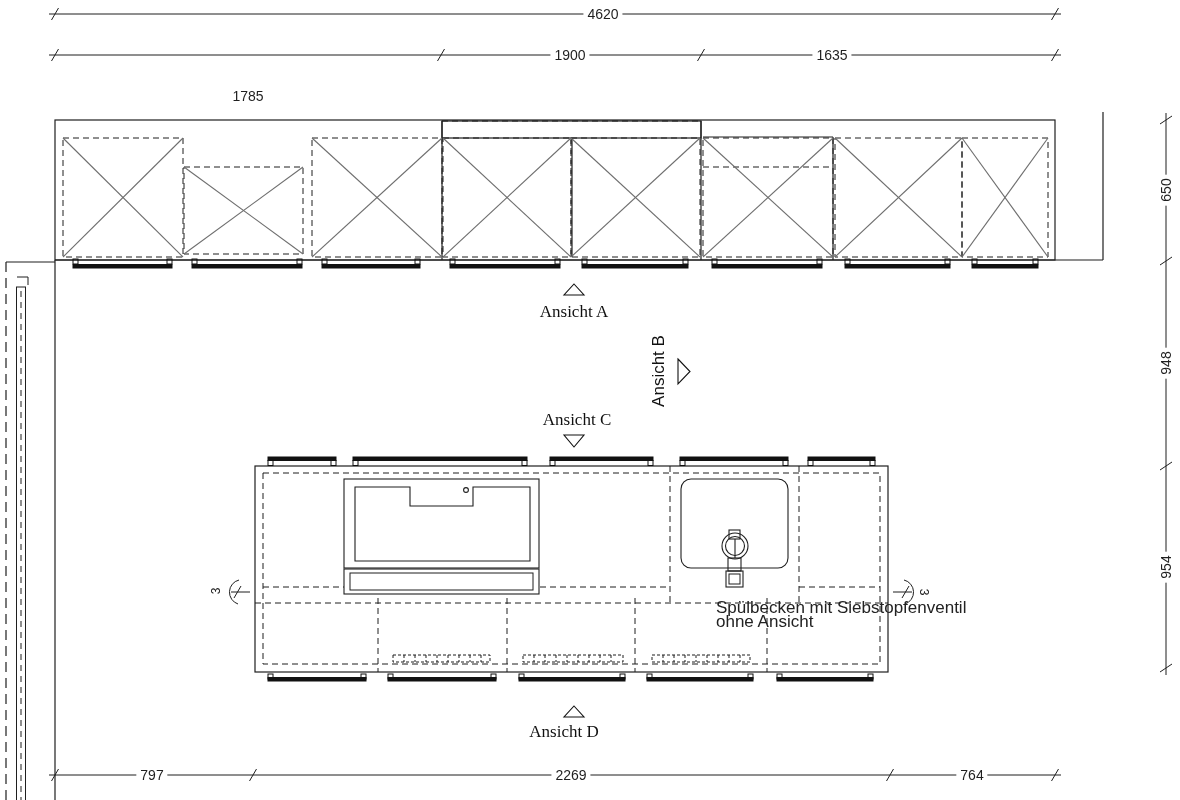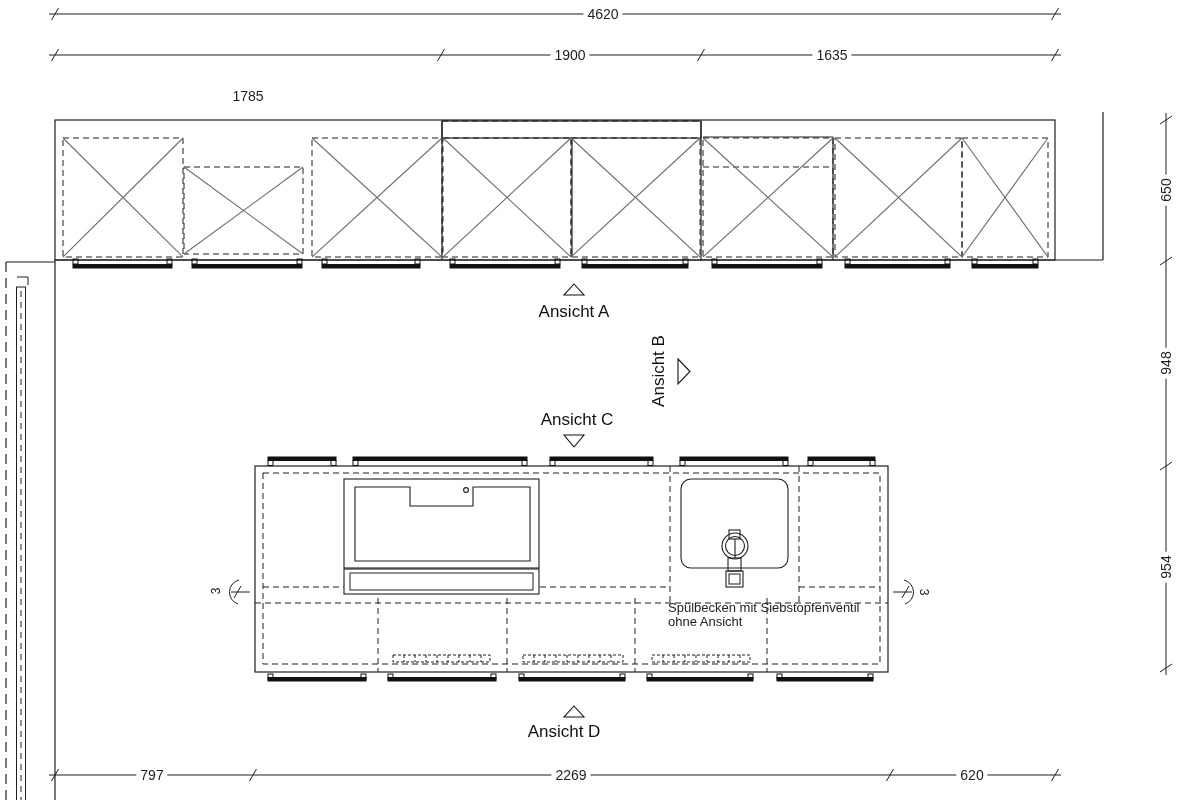--- a/index.html
+++ b/index.html
@@ -4,24 +4,24 @@
 <style>
   html,body{margin:0;padding:0;background:#fff;}
   .canvas{position:relative;width:1180px;height:800px;background:#fff;overflow:hidden;
           font-family:"Liberation Sans", sans-serif;color:#1f1f1f;}
   svg{position:absolute;left:0;top:0;}
   .lbl{position:absolute;transform:translate(-50%,-50%);background:#fff;padding:0 4px;
        font-size:14px;line-height:16px;white-space:nowrap;color:#1f1f1f;}
   .lbl-v{position:absolute;transform:translate(-50%,-50%) rotate(-90deg);background:#fff;
        padding:0 4px;font-size:14px;line-height:16px;white-space:nowrap;color:#1f1f1f;}
   .ansicht{position:absolute;transform:translate(-50%,-50%);font-size:17px;line-height:19px;
-       white-space:nowrap;color:#111;}
+       white-space:nowrap;color:#111;font-family:Liberation Serif, serif;}
   .ansicht-v{position:absolute;transform:translate(-50%,-50%) rotate(-90deg);font-size:17px;
        line-height:19px;white-space:nowrap;color:#111;}
-  .note{position:absolute;font-size:13px;line-height:14px;color:#222;white-space:nowrap;}
+  .note{position:absolute;font-size:17px;line-height:14px;color:#222;white-space:nowrap;margin-left:48px;}
   .joint{position:absolute;font-size:12px;color:#222;white-space:nowrap;}
   .rot-l{transform:translate(-50%,-50%) rotate(-90deg);}
   .rot-r{transform:translate(-50%,-50%) rotate(90deg);}
 </style>
 </head>
 <body>
 
 <div class="canvas">
 
 <svg width="1180" height="800" viewBox="0 0 1180 800">
@@ -246,21 +246,21 @@
   </g>
 </svg>
 
   <div class="lbl" style="left:555px;top:14px;margin-left:48px;">4620</div>
   <div class="lbl" style="left:248px;top:55px;margin-top:41px;">1785</div>
   <div class="lbl" style="left:570px;top:55px;">1900</div>
   <div class="lbl" style="left:832px;top:55px;">1635</div>
 
   <div class="lbl" style="left:152px;top:775px;">797</div>
   <div class="lbl" style="left:571px;top:775px;">2269</div>
-  <div class="lbl" style="left:972px;top:775px;">620</div>
+  <div class="lbl" style="left:972px;top:775px;">764</div>
 
   <div class="lbl-v" style="left:1166px;top:190px;">650</div>
   <div class="lbl-v" style="left:1166px;top:363px;">948</div>
   <div class="lbl-v" style="left:1166px;top:567px;">954</div>
 
   <div class="ansicht" style="left:574px;top:311px;">Ansicht A</div>
   <div class="ansicht-v" style="left:658px;top:371px;">Ansicht B</div>
   <div class="ansicht" style="left:577px;top:419px;">Ansicht C</div>
   <div class="ansicht" style="left:564px;top:731px;">Ansicht D</div>
 

